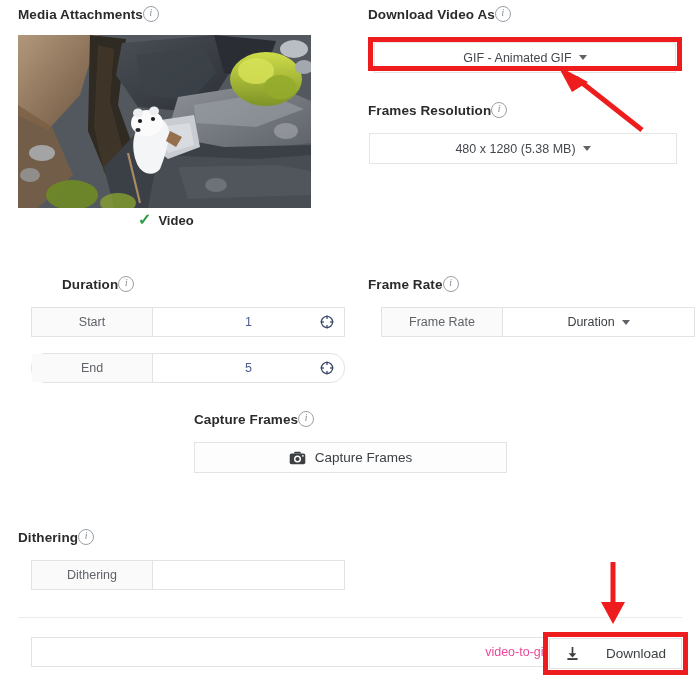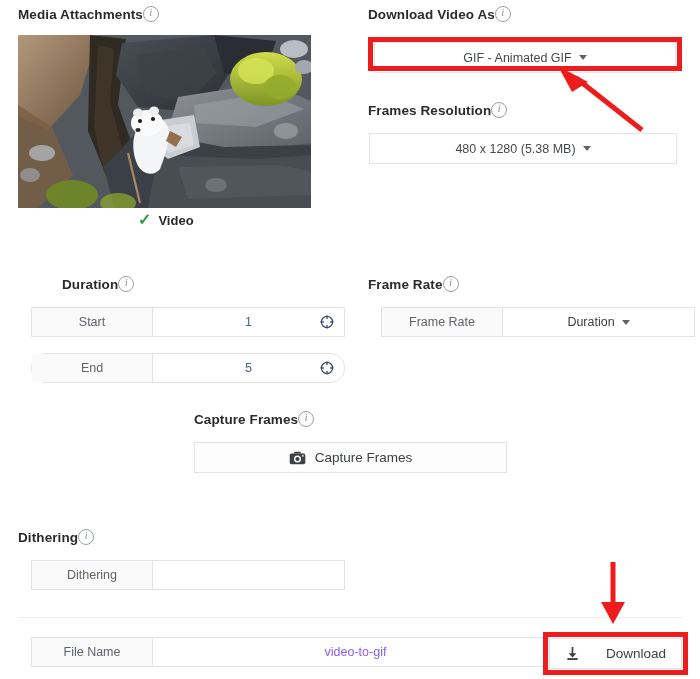--- a/index.html
+++ b/index.html
@@ -90,23 +90,23 @@
   .field .cell-value {
     flex: 1;
     display: flex;
     align-items: center;
     justify-content: center;
     position: relative;
     color: #3c4043;
     box-sizing: border-box;
   }
   .field .cell-value.left {
-    justify-content: center;
+    justify-content: flex-end;
     padding-left: 11px;
-    color: #8b5cf6;
+    color: #ec4899;
   }
   .num-val { color: #4b5c8e; font-size: 12.5px; }
 
   .target-icon {
     position: absolute;
     right: 10px;
     top: 50%;
     transform: translateY(-50%);
     width: 14px;
     height: 14px;
@@ -347,21 +347,20 @@
   <span class="info-icon">i</span>
 </div>
 
 <div class="abs field" style="left:18px; top:560px; width:314px;">
   <div class="cell-label" style="width:121px;">Dithering</div>
 </div>
 
 <div class="abs divider" style="left:18px; top:617px; width:664px;"></div>
 
 <div class="abs field" style="left:18px; top:637px; width:517px;">
-  <div class="cell-label" style="width:121px;">File Name</div>
   <div class="cell-value left">
     <span>video-to-gif</span>
   </div>
 </div>
 
 <div class="abs btn-plain" style="left:549px; top:638px; width:133px; background:#ffffff;gap:26px;">
   <span class="dl-icon">
     <svg width="15" height="15" viewBox="0 0 15 15">
       <line x1="7.5" y1="1" x2="7.5" y2="9" stroke="#3c4043" stroke-width="1.7"></line>
       <polygon points="3.6,7.2 11.4,7.2 7.5,11.4" fill="#3c4043"></polygon>

